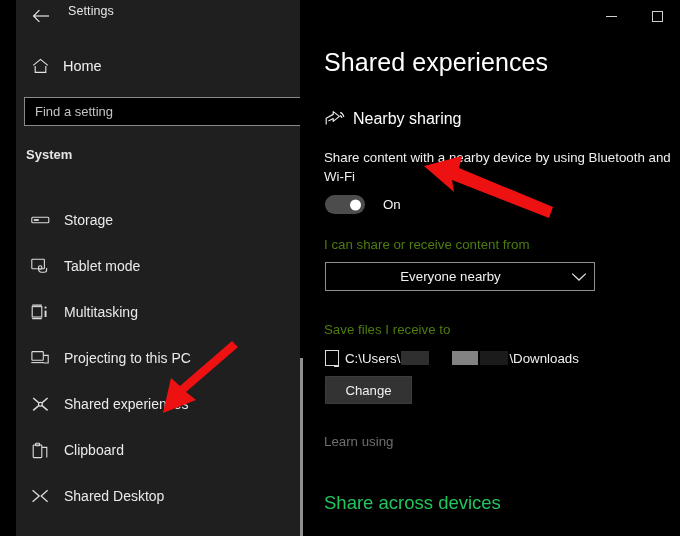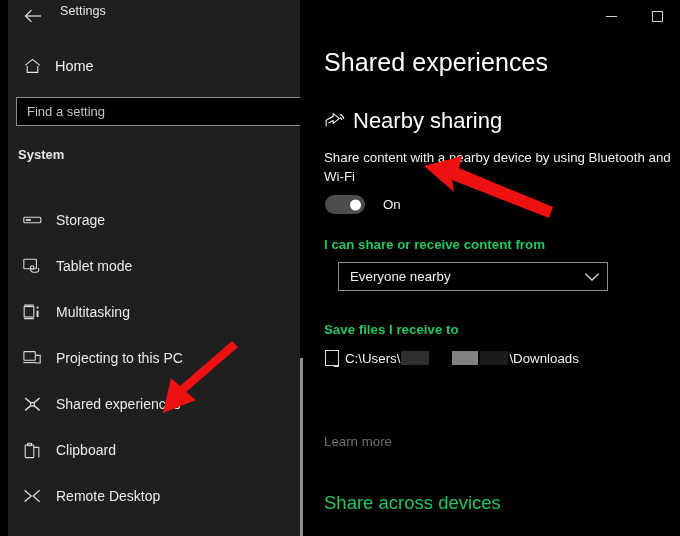--- a/index.html
+++ b/index.html
@@ -17,21 +17,21 @@
   #app {
     position: relative;
     width: 680px;
     height: 536px;
     background: #000000;
   }
 
   
   .sidebar {
     position: absolute;
-    left: 8px; top: 0;
+    left: 16px; top: 0;
     width: 300px;
     height: 536px;
     background: #1f1f1f;
     box-sizing: border-box;
   }
   .titlebar-left {
     position: absolute;
     left: 0; top: 0;
     width: 300px;
     height: 32px;
@@ -183,21 +183,21 @@
     display: flex;
     align-items: center;
   }
   .section-head .sh-icon {
     width: 22px; height: 22px;
     display: flex; align-items: center; justify-content: center;
     color: #e6e6e6;
     margin-right: 7px;
   }
   .section-head .sh-text {
-    font-size: 22px;
+    font-size: 16px;
     color: #ffffff;
   }
 
   .body-text {
     position: absolute;
     left: 324px;
     font-size: 13.3px;
     color: #efefef;
     line-height: 19px;
     width: 356px;
@@ -226,22 +226,21 @@
   .toggle-label {
     margin-left: 18px;
     font-size: 13.3px;
     color: #f2f2f2;
   }
 
   .field-label {
     position: absolute;
     left: 324px;
     font-size: 13.3px;
-    color: #22c55e;
-    font-weight: bold;
+    color: #4d7c0f;
   }
 
   .select-box {
     position: absolute;
     left: 325px; top: 262px;
     width: 270px; height: 29px;
     border: 1px solid #8f8f8f;
     background: #000000;
     box-sizing: border-box;
     display: flex; align-items: center;
@@ -443,21 +442,21 @@
         <span class="nav-label">Clipboard</span>
       </div>
 
       <div class="nav-item">
         <span class="nav-icon">
           <svg width="19" height="16" viewBox="0 0 19 16" aria-hidden="true">
             <path d="M1.6 2.2 L8.2 8 L1.6 13.8" fill="none" stroke="#dcdcdc" stroke-width="1.3"></path>
             <path d="M16.6 2.2 L10.2 8 L16.6 13.8" fill="none" stroke="#dcdcdc" stroke-width="1.3"></path>
           </svg>
         </span>
-        <span class="nav-label">Remote Desktop</span>
+        <span class="nav-label">Shared Desktop</span>
       </div>
 
     </div>
 
     <div class="sidebar-scroll"></div>
   </div>
 
   <div class="content">
 
     <div class="win-buttons">
@@ -486,42 +485,43 @@
 
     <div class="toggle-row" style="left:25px; top:195px;">
       <span class="toggle">
         <span class="knob"></span>
       </span>
       <span class="toggle-label">On</span>
     </div>
 
     <div class="field-label" style="left:24px; top:237px;">I can share or receive content from</div>
 
-    <div class="select-box" style="left:38px; top:262px;">
+    <div class="select-box" style="left:25px; top:262px;text-align:center;">
       <span class="select-value">Everyone nearby</span>
       <span class="select-chevron">
         <svg width="16" height="10" viewBox="0 0 16 10" aria-hidden="true">
           <path d="M1.2 1.6 L8 8 L14.8 1.6" fill="none" stroke="#dddddd" stroke-width="1.3"></path>
         </svg>
       </span>
     </div>
 
     <div class="field-label" style="left:24px; top:322px;">Save files I receive to</div>
 
     <div class="path-row" style="left:25px; top:348px;">
       <span class="folder-icon"></span>
       <span class="path-text">C:\Users\</span>
       <span class="redact a"></span>
       <span class="redact b"></span>
       <span class="redact c"></span>
       <span class="path-text">\Downloads</span>
     </div>
 
-
-    <a class="learn-more" href="#" style="left:24px; top:434px;">Learn more</a>
+    <button class="change-btn" style="left:25px; top:376px;">Change</button>
+
+    <a class="learn-more" href="#" style="left:24px; top:434px;">Learn using</a>
 
     <div class="sub-title" style="left:24px; top:492px;">Share across devices</div>
   </div>
 
   <div class="content-scroll-thumb"></div>
 
   <svg class="annot" viewBox="0 0 680 536">
     <g>
       <path d="M238 347 L186 392 L196 400 L163 413 L171 378 L180 386 L232 341 Z" fill="#ee1111"></path>
     </g>

